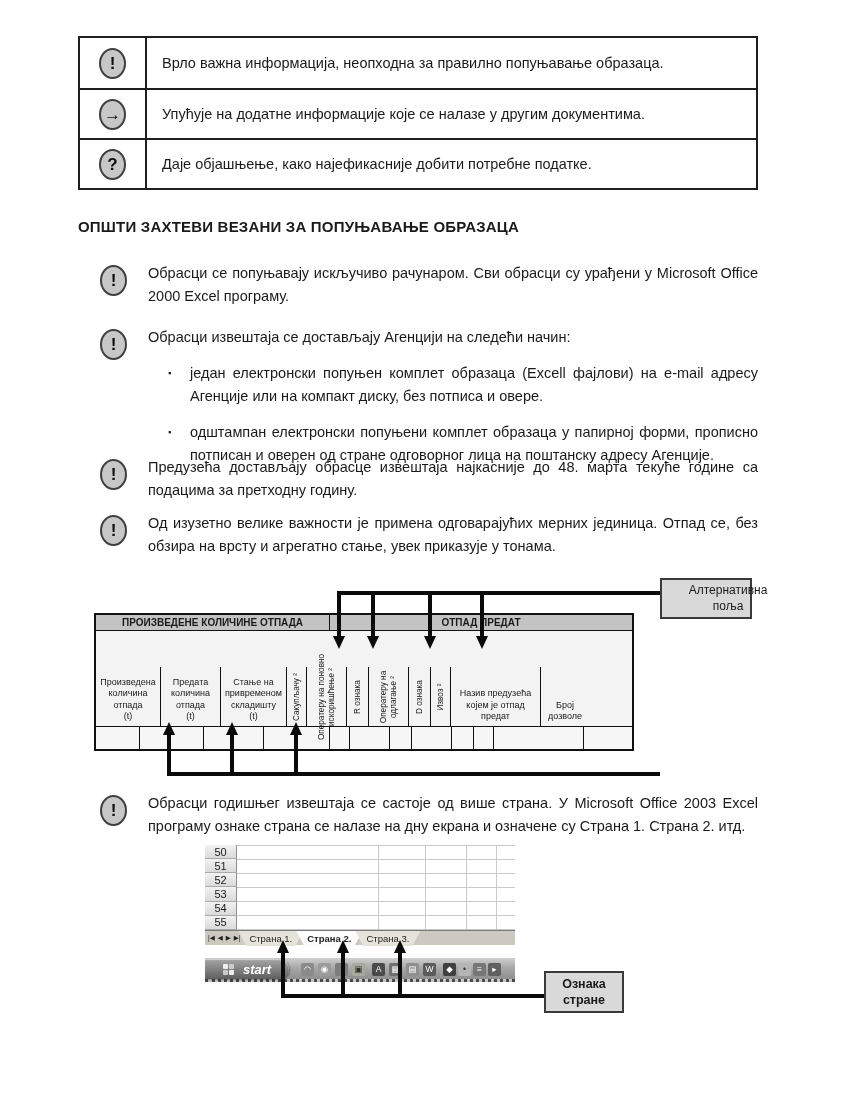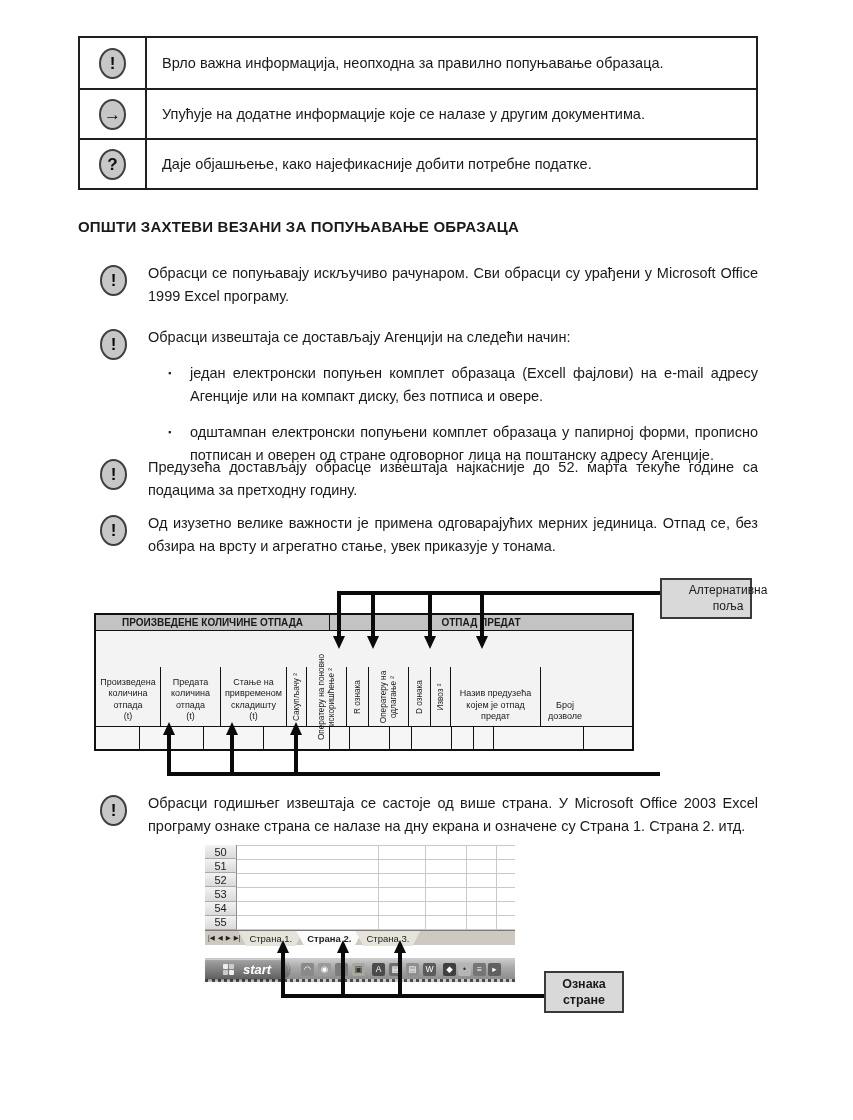--- a/index.html
+++ b/index.html
@@ -123,39 +123,39 @@
         <span class="sign">?</span>
       </div>
       <div class="legend-text">Даје објашњење, како најефикасније добити потребне податке.</div>
     </div>
   </div>
 
   <div class="heading">ОПШТИ ЗАХТЕВИ ВЕЗАНИ ЗА ПОПУЊАВАЊЕ ОБРАЗАЦА</div>
 
   <div class="note" id="note-0">
     <span class="sign">!</span>
-    <div class="note-text">Обрасци се попуњавају искључиво рачунаром. Сви обрасци су урађени у Microsoft Office 1999 Excel програму.</div>
+    <div class="note-text">Обрасци се попуњавају искључиво рачунаром. Сви обрасци су урађени у Microsoft Office 2000 Excel програму.</div>
   </div>
 
   <div class="note" id="note-1">
     <span class="sign">!</span>
     <div class="note-text intro">Обрасци извештаја се достављају Агенцији на следећи начин:</div>
     <div class="bullet">
       <span class="bullet-marker">▪</span>
       <span class="bullet-text">један електронски попуњен комплет образаца (Excell фајлови) на e-mail адресу Агенције или на компакт диску, без потписа и овере.</span>
     </div>
     <div class="bullet">
       <span class="bullet-marker">▪</span>
       <span class="bullet-text">одштампан електронски попуњени комплет образаца у папирној форми, прописно потписан и оверен од стране одговорног лица на поштанску адресу Агенције.</span>
     </div>
   </div>
 
   <div class="note" id="note-2">
     <span class="sign">!</span>
-    <div class="note-text">Предузећа достављају обрасце извештаја најкасније до 52. марта текуће године са подацима за претходну годину.</div>
+    <div class="note-text">Предузећа достављају обрасце извештаја најкасније до 48. марта текуће године са подацима за претходну годину.</div>
   </div>
 
   <div class="note" id="note-3">
     <span class="sign">!</span>
     <div class="note-text">Од изузетно велике важности је примена одговарајућих мерних јединица. Отпад се, без обзира на врсту и агрегатно стање, увек приказује у тонама.</div>
   </div>
 
   <div class="dg-table">
     <div class="dg-band">
       <div class="dg-band-cell gw233">ПРОИЗВЕДЕНЕ КОЛИЧИНЕ ОТПАДА</div>

